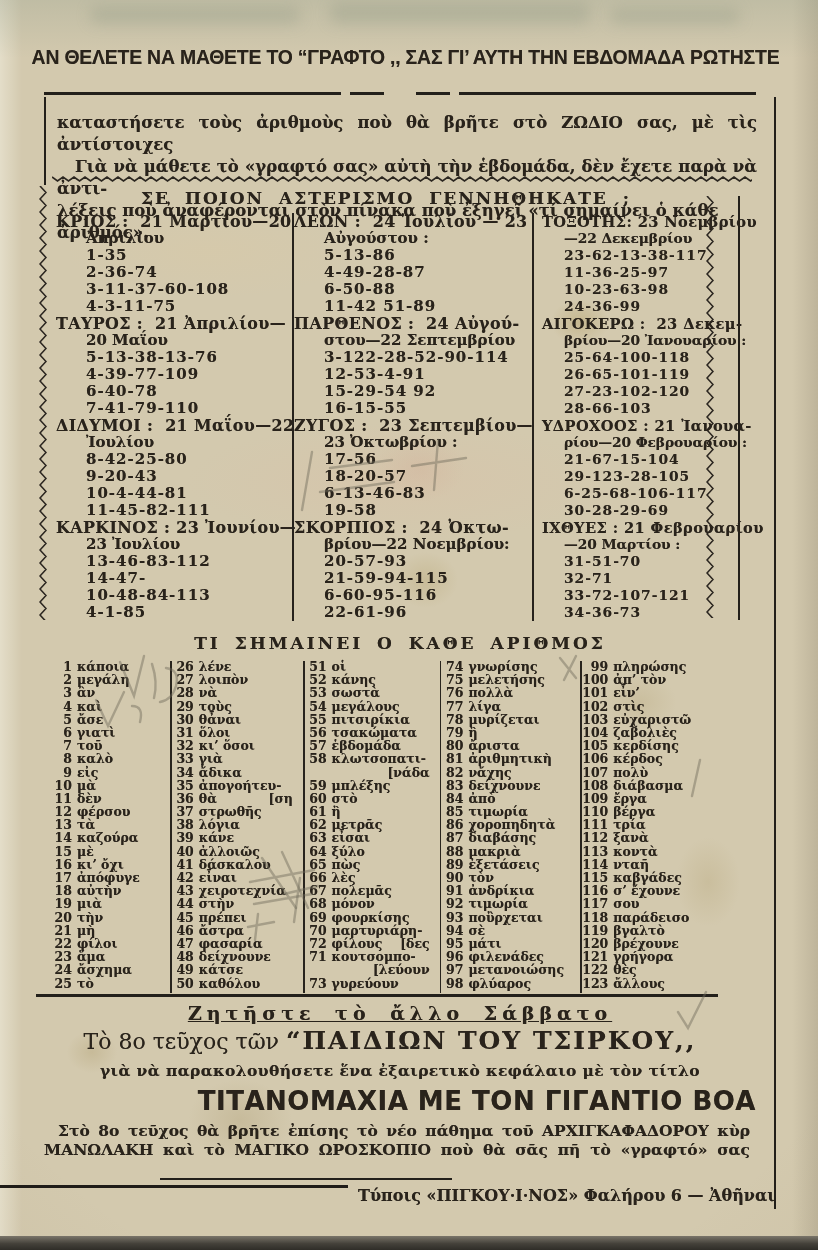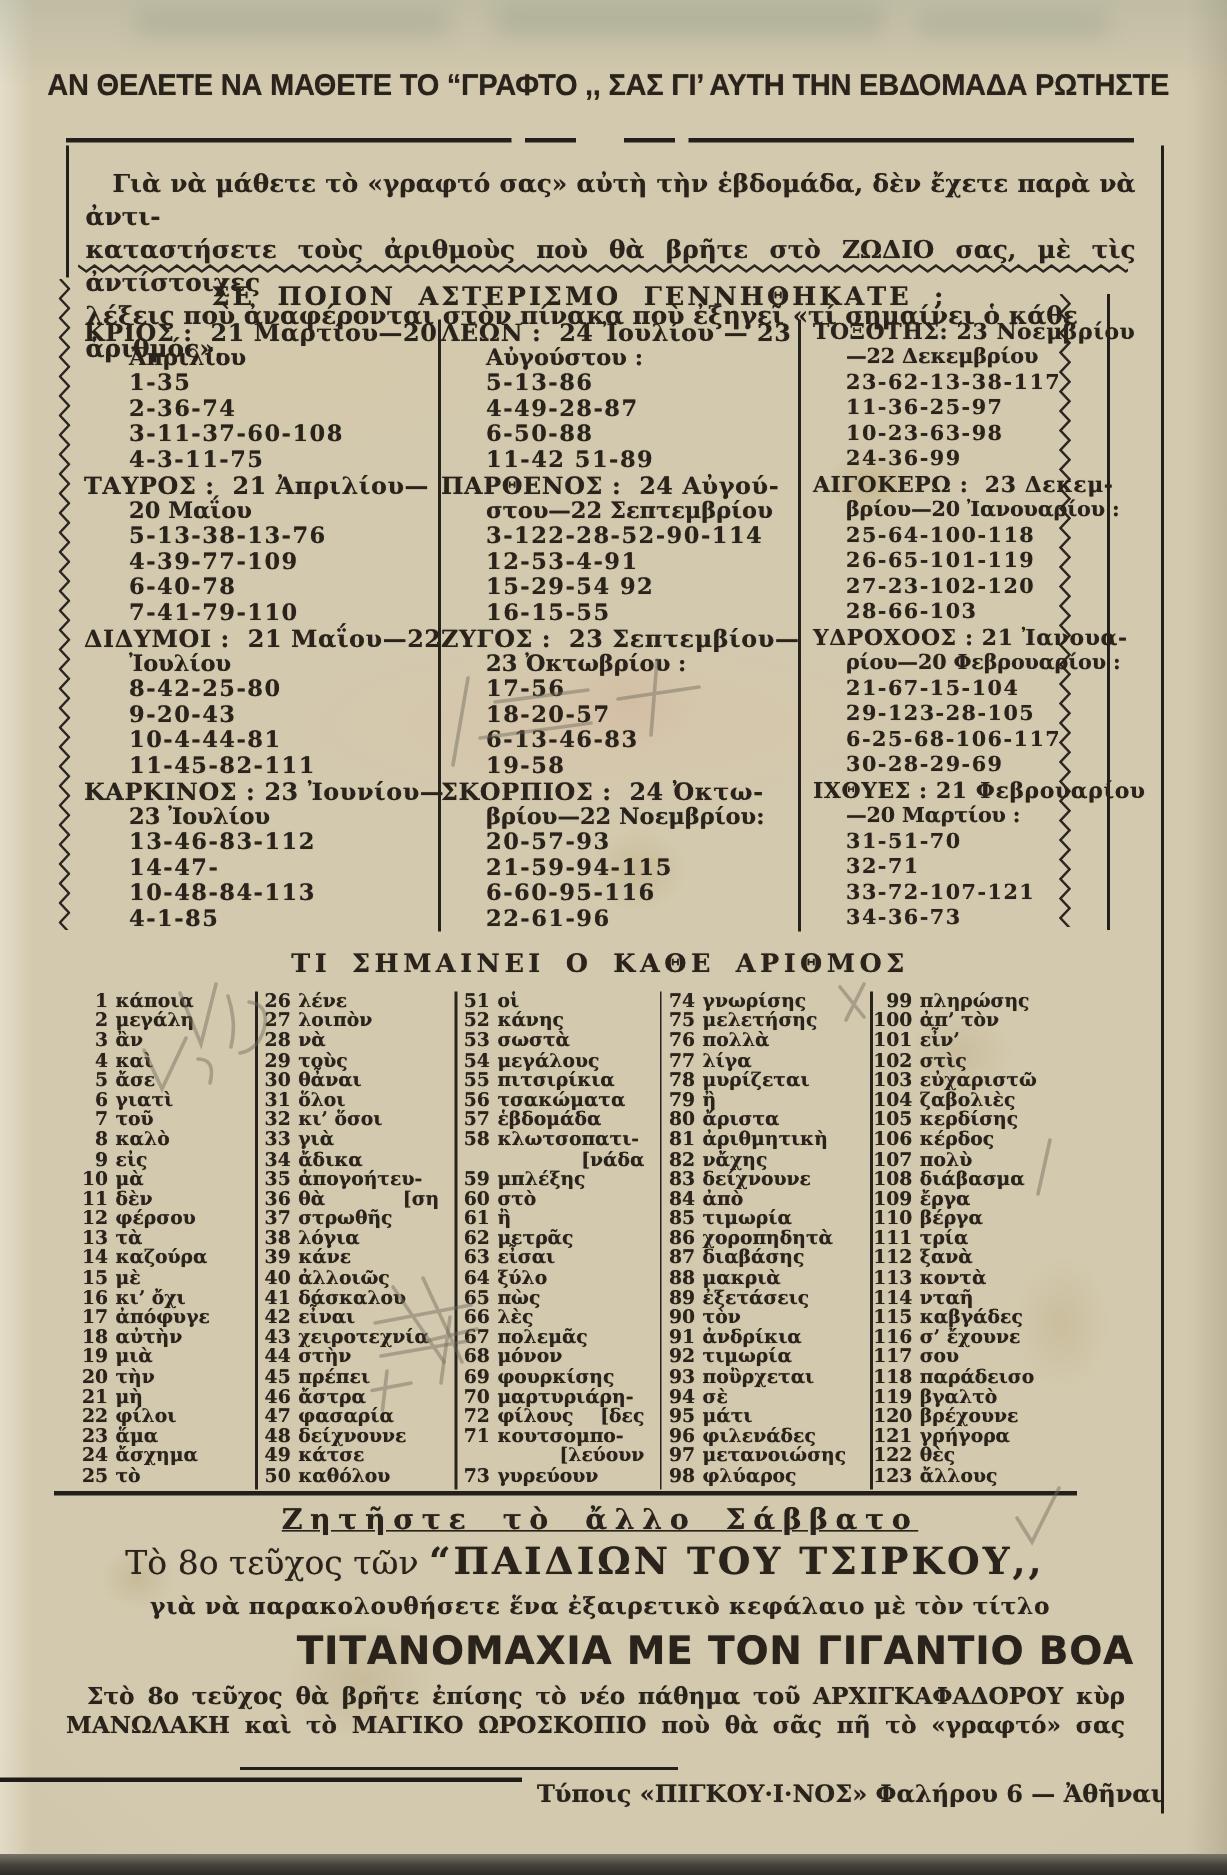--- a/index.html
+++ b/index.html
@@ -120,22 +120,22 @@
     <div class="t-sp"></div>
     <div class="t-line t-short"></div>
     <div class="t-gap"></div>
     <div class="t-line t-grow"></div>
   </div>
   <div class="corner-left"></div>
   <div class="rule-right"></div>
 
   <div class="intro">
 
-  <div class="l l1 just"><span>Γιὰ νὰ μάθετε τὸ «γραφτό σας» αὐτὴ τὴν ἑβδομάδα, δὲν ἔχετε παρὰ νὰ ἀντι-</span></div>
-      <div class="l just"><span>καταστήσετε τοὺς ἀριθμοὺς ποὺ θὰ βρῆτε στὸ ΖΩΔΙΟ σας, μὲ τὶς ἀντίστοιχες</span></div>
+  <div class="l just"><span>καταστήσετε τοὺς ἀριθμοὺς ποὺ θὰ βρῆτε στὸ ΖΩΔΙΟ σας, μὲ τὶς ἀντίστοιχες</span></div>
+      <div class="l l1 just"><span>Γιὰ νὰ μάθετε τὸ «γραφτό σας» αὐτὴ τὴν ἑβδομάδα, δὲν ἔχετε παρὰ νὰ ἀντι-</span></div>
       <div class="l"><span>λέξεις ποὺ ἀναφέρονται στὸν πίνακα ποὺ ἐξηγεῖ «τί σημαίνει ὁ κάθε ἀριθμός».</span></div>
     </div>
 
   <div class="sq sq-h">
       <svg width="700" height="6" viewBox="0 0 700 6">
         <path d="M0 1 L5.5 5 L11 1 L16.5 5 L22 1 L27.5 5 L33 1 L38.5 5 L44 1 L49.5 5 L55 1 L60.5 5 L66 1 L71.5 5 L77 1 L82.5 5 L88 1 L93.5 5 L99 1 L104.5 5 L110 1 L115.5 5 L121 1 L126.5 5 L132 1 L137.5 5 L143 1 L148.5 5 L154 1 L159.5 5 L165 1 L170.5 5 L176 1 L181.5 5 L187 1 L192.5 5 L198 1 L203.5 5 L209 1 L214.5 5 L220 1 L225.5 5 L231 1 L236.5 5 L242 1 L247.5 5 L253 1 L258.5 5 L264 1 L269.5 5 L275 1 L280.5 5 L286 1 L291.5 5 L297 1 L302.5 5 L308 1 L313.5 5 L319 1 L324.5 5 L330 1 L335.5 5 L341 1 L346.5 5 L352 1 L357.5 5 L363 1 L368.5 5 L374 1 L379.5 5 L385 1 L390.5 5 L396 1 L401.5 5 L407 1 L412.5 5 L418 1 L423.5 5 L429 1 L434.5 5 L440 1 L445.5 5 L451 1 L456.5 5 L462 1 L467.5 5 L473 1 L478.5 5 L484 1 L489.5 5 L495 1 L500.5 5 L506 1 L511.5 5 L517 1 L522.5 5 L528 1 L533.5 5 L539 1 L544.5 5 L550 1 L555.5 5 L561 1 L566.5 5 L572 1 L577.5 5 L583 1 L588.5 5 L594 1 L599.5 5 L605 1 L610.5 5 L616 1 L621.5 5 L627 1 L632.5 5 L638 1 L643.5 5 L649 1 L654.5 5 L660 1 L665.5 5 L671 1 L676.5 5 L682 1 L687.5 5 L693 1 L698.5 5 L704 1"></path>
       </svg>
     </div>
   <div class="sq sq-left">
       <svg width="8" height="434" viewBox="0 0 8 434">

